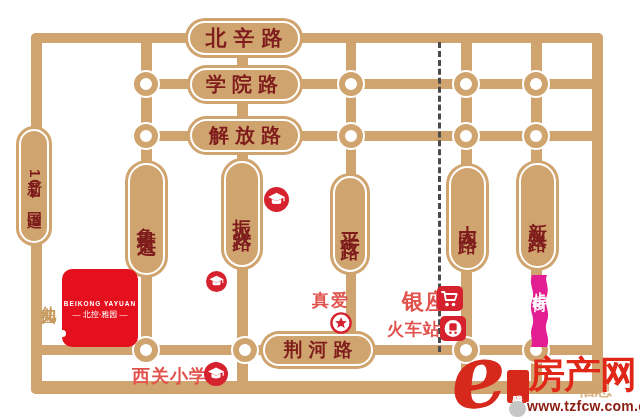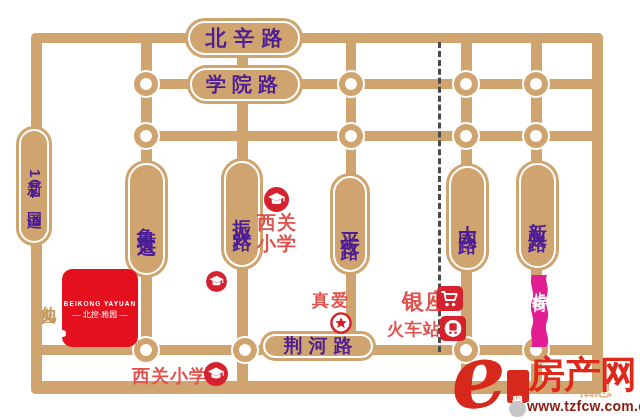--- a/index.html
+++ b/index.html
@@ -4,21 +4,21 @@
 <style>
   html,body{margin:0;padding:0;background:#fff;}
   .stage{position:relative;width:640px;height:420px;background:#fff;overflow:hidden;
          font-family:"Liberation Sans","DejaVu Sans",sans-serif;}
   .road{position:absolute;background:#D0A46E;}
   .railway{position:absolute;width:0;border-left:3px dashed #4a4a4a;}
   .ring{position:absolute;width:12px;height:12px;background:#fff;border:6px solid #D0A46E;
         border-radius:50%;box-shadow:0 0 0 2px #fff;}
   .pill{position:absolute;background:#D0A46E;border:2px solid #fff;box-shadow:0 0 0 3px #D0A46E;
         border-radius:999px;display:flex;align-items:center;justify-content:center;
-        color:#4c1d95;font-weight:bold;box-sizing:border-box;}
+        color:#7f1d1d;font-weight:bold;box-sizing:border-box;}
   .pill-v{writing-mode:vertical-rl;text-orientation:upright;}
   .mixed{text-orientation:mixed;}
   .lmk{position:absolute;color:#E2524C;font-weight:bold;line-height:1.12;letter-spacing:1px;}
   .lmk2{color:#C2594A;}
   .ctr{text-align:center;}
   .icon{position:absolute;}
   .ribbon-text{position:absolute;writing-mode:vertical-rl;text-orientation:upright;color:#fff;
                font-weight:bold;font-size:14px;letter-spacing:3px;}
   .logo{position:absolute;left:62px;top:269px;width:76px;height:78px;background:#E5101E;
         border-radius:10px;display:flex;flex-direction:column;align-items:center;
@@ -71,43 +71,40 @@
   <div class="ring" style="left:454px;top:124px;"></div>
   <div class="ring" style="left:524px;top:72px;"></div>
   <div class="ring" style="left:524px;top:124px;"></div>
   <div class="ring" style="left:134px;top:338px;"></div>
   <div class="ring" style="left:233px;top:338px;"></div>
   <div class="ring" style="left:454px;top:338px;"></div>
   <div class="ring" style="left:524px;top:338px;"></div>
 
   <div class="pill" style="left:188px;top:21px;width:112px;height:34px;font-size:21px;letter-spacing:7px;padding-left:7px;">北辛路</div>
   <div class="pill" style="left:190px;top:68px;width:110px;height:33px;font-size:20px;letter-spacing:6px;">学院路</div>
-  <div class="pill" style="left:263px;top:334px;width:110px;height:24px;font-size:19px;letter-spacing:6px;padding-left:6px;">荆河路</div>
+  <div class="pill" style="left:190px;top:119px;width:110px;height:33px;font-size:20px;letter-spacing:6px;padding-left:6px;">解放路</div>
+  <div class="pill" style="left:263px;top:334px;width:110px;height:32px;font-size:19px;letter-spacing:6px;padding-left:6px;">荆河路</div>
   <div class="pill pill-v mixed" style="left:19px;top:129px;width:30px;height:114px;font-size:15px;letter-spacing:2px;">新104国道</div>
   <div class="pill pill-v" style="left:128px;top:163px;width:37px;height:112px;font-size:19px;letter-spacing:4px;">鲁班大道</div>
   <div class="pill pill-v" style="left:224px;top:161px;width:36px;height:106px;font-size:19px;letter-spacing:7px;">振兴路</div>
   <div class="pill pill-v" style="left:333px;top:176px;width:34px;height:96px;font-size:19px;letter-spacing:5px;">平行路</div>
   <div class="pill pill-v" style="left:449px;top:166px;width:37px;height:104px;font-size:19px;letter-spacing:6px;">大同路</div>
   <div class="pill pill-v" style="left:519px;top:163px;width:37px;height:105px;font-size:19px;letter-spacing:6px;">新兴路</div>
 
   <svg class="icon" style="left:526px;top:275px;" width="26" height="72" viewBox="0 0 26 72">
     <path d="M6,0 C2,10 10,16 6,26 C2,36 10,42 6,52 C3,60 8,66 5,72 L21,72 C25,62 17,56 21,46 C25,36 17,30 21,20 C24,12 18,6 21,0 Z" fill="#E31E93"></path>
   </svg>
   <div class="ribbon-text" style="left:531px;top:281px;">步行街</div>
 
   <svg class="icon" style="left:264px;top:187px;" width="25" height="25" viewBox="0 0 24 24">
     <circle cx="12" cy="12" r="12" fill="#D6212E"></circle>
     <polygon points="12,5.5 20,9.5 12,13.5 4,9.5" fill="#fff"></polygon>
     <path d="M7.5,11.5 V15 c0,1.9 9,1.9 9,0 V11.5 L12,13.7 Z" fill="#fff"></path>
     <rect x="18.6" y="9.5" width="1.2" height="4.2" fill="#fff"></rect>
   </svg>
-  <div class="lmk ctr" style="left:252px;top:212px;width:50px;font-size:19px;">
-    <div>西关</div>
-    <div>小学</div>
-  </div>
 
   <svg class="icon" style="left:206px;top:271px;" width="21" height="21" viewBox="0 0 24 24">
     <circle cx="12" cy="12" r="12" fill="#D6212E"></circle>
     <polygon points="12,5.5 20,9.5 12,13.5 4,9.5" fill="#fff"></polygon>
     <path d="M7.5,11.5 V15 c0,1.9 9,1.9 9,0 V11.5 L12,13.7 Z" fill="#fff"></path>
     <rect x="18.6" y="9.5" width="1.2" height="4.2" fill="#fff"></rect>
   </svg>
 
   <div class="lmk" style="left:312px;top:291px;font-size:17px;letter-spacing:2px;">真爱</div>
   <svg class="icon" style="left:330px;top:312px;" width="22" height="22" viewBox="0 0 22 22">

